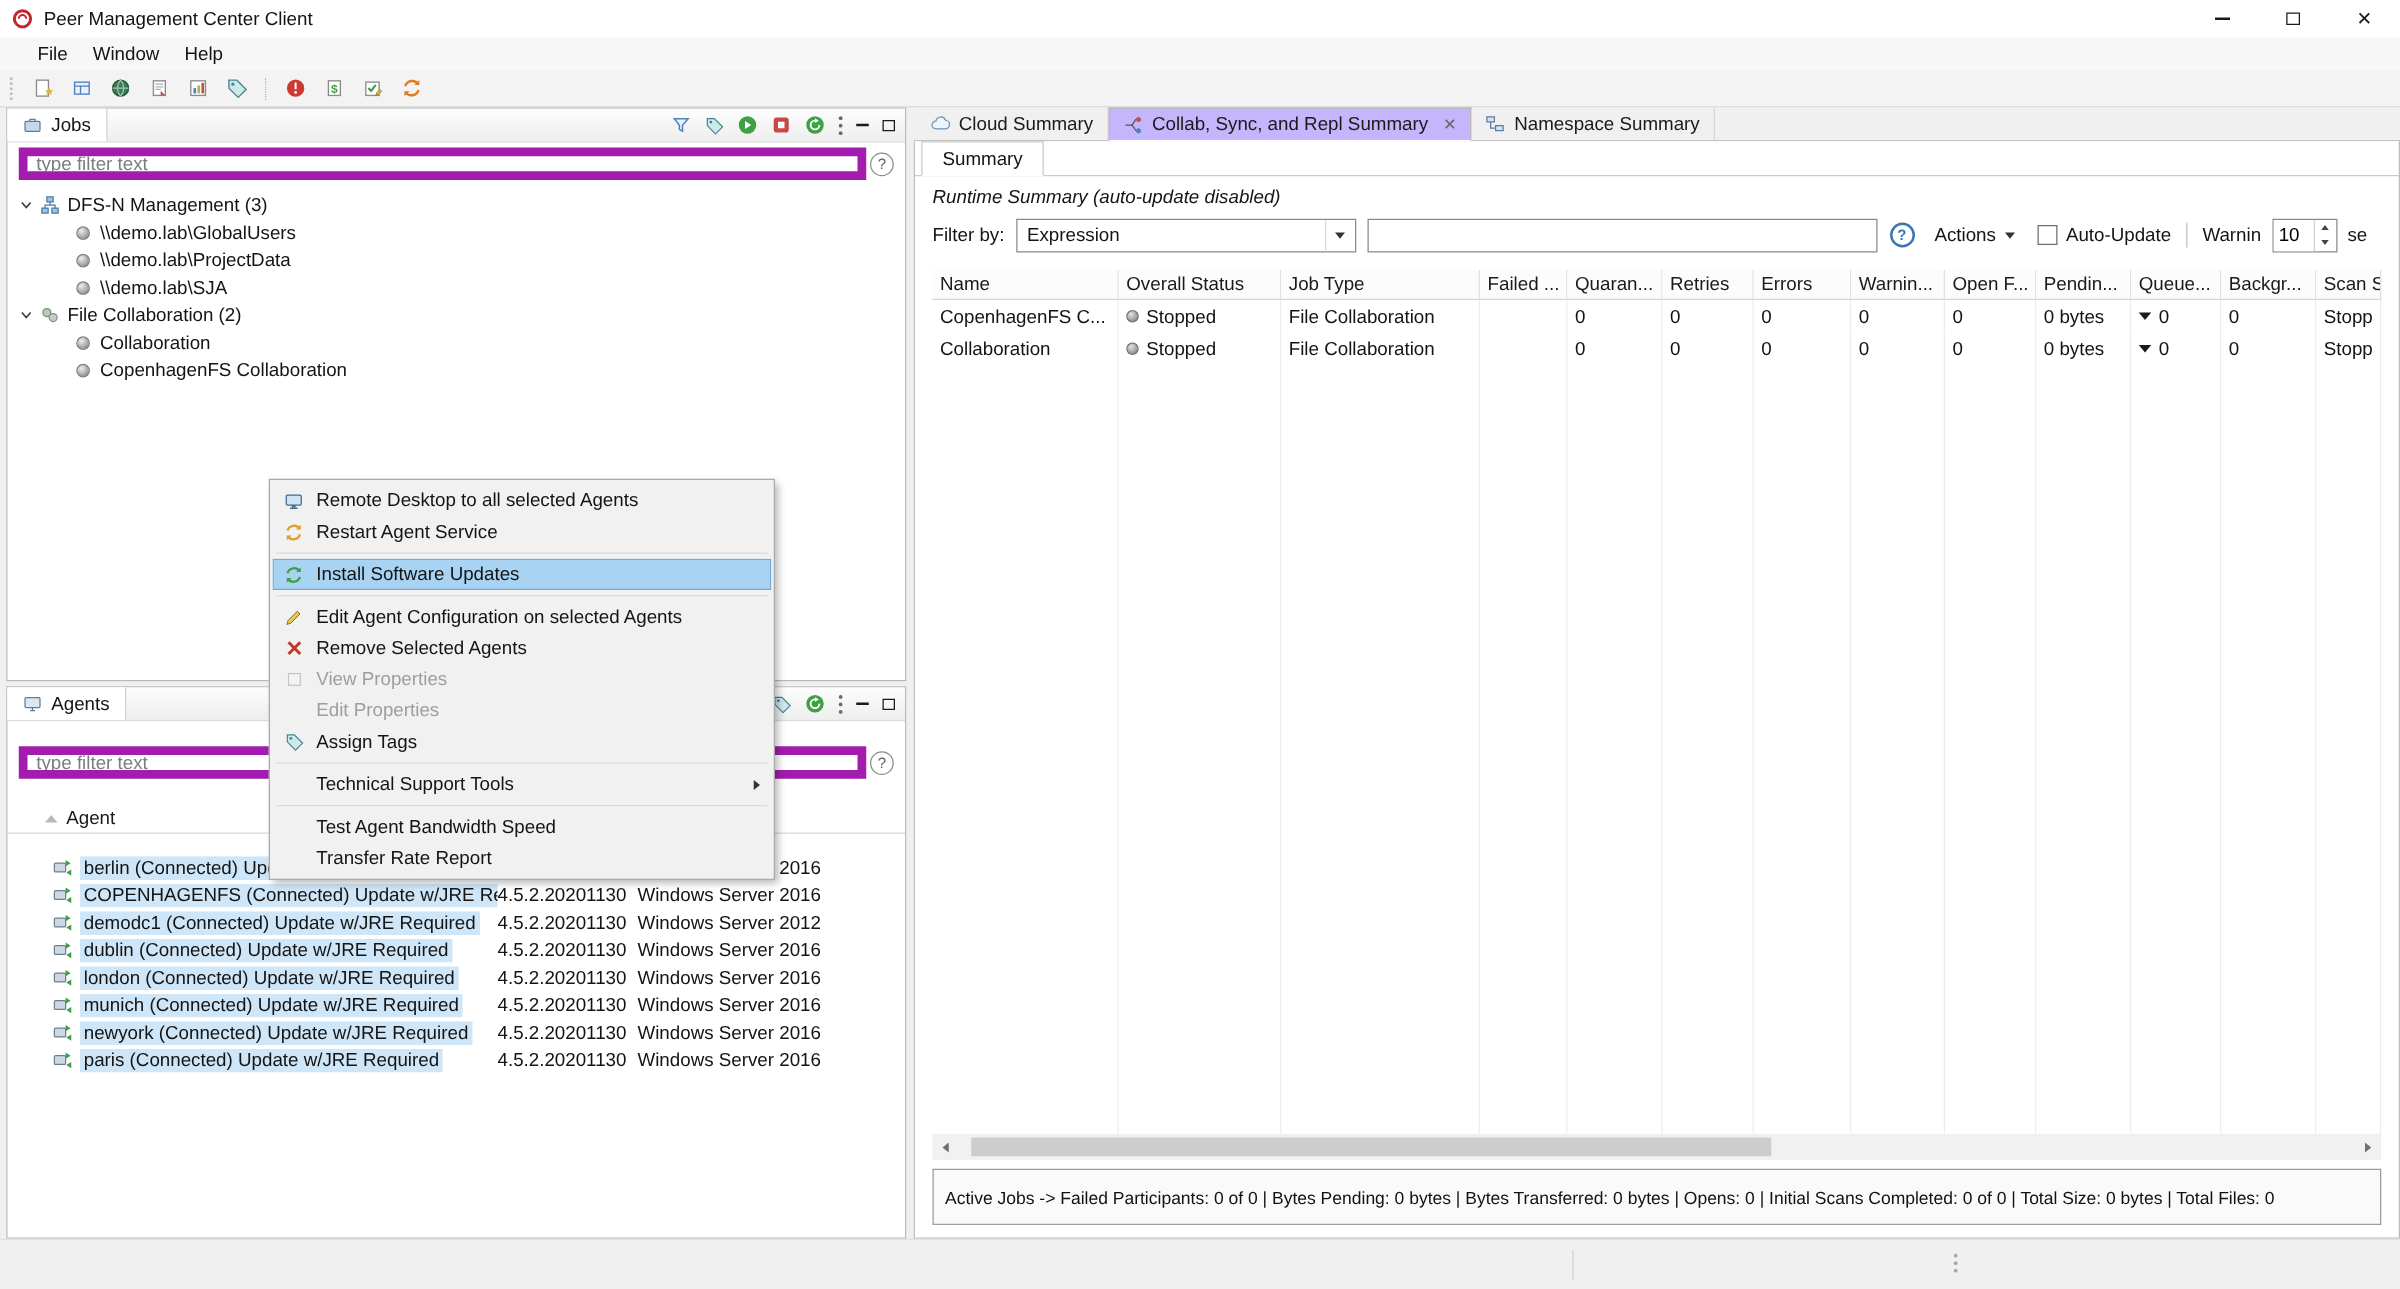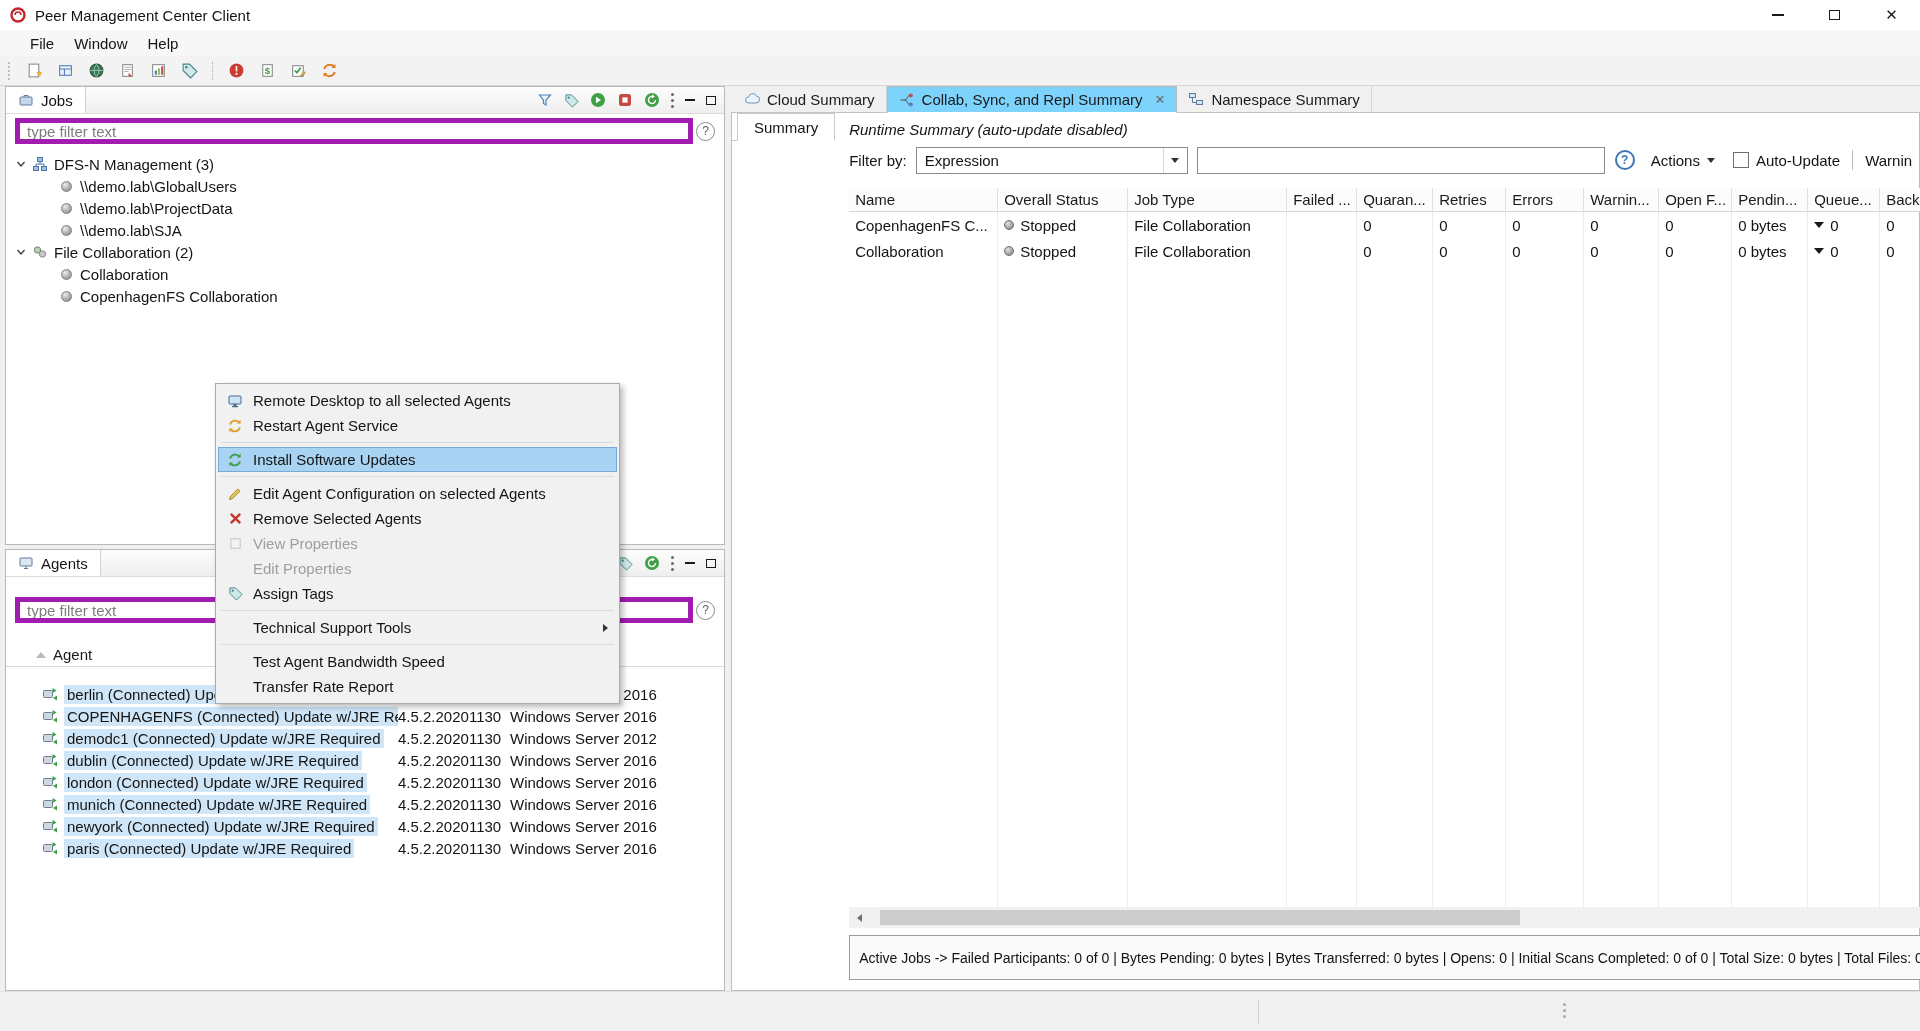--- a/index.html
+++ b/index.html
@@ -29,21 +29,21 @@
 .view{background:#fff;border:1px solid #b9b9b9;display:flex;flex-direction:column;min-height:0;}
 .jobs-view{height:459px;flex:none;}
 .agents-view{flex:1;gap:16px;}
 .view-header{height:27px;flex:none;background:linear-gradient(#fdfdfd,#eeeeee);border-bottom:1px solid #dcdcdc;display:flex;align-items:stretch;}
 .view-tab{display:flex;align-items:center;gap:7px;padding:0 12px;background:#fff;border-right:1px solid #d0d0d0;}
 .view-toolbar{margin-left:auto;display:flex;align-items:center;gap:11px;padding-right:8px;}
 .vt-btn{display:flex;align-items:center;justify-content:center;}
 .vm-dots{display:flex;flex-direction:column;gap:3px;}
 .vm-dots i{width:3px;height:3px;border-radius:50%;background:#5f6b76;}
 .filter-row{height:34px;flex:none;display:flex;align-items:center;padding:0 9px;}
-.filter-input{width:678px;height:26px;border:5px solid #a21caf;padding:0 7px;font:inherit;color:#222;background:#fff;}
+.filter-input{width:678px;height:26px;border:7px solid #a21caf;padding:0 7px;font:inherit;color:#222;background:#fff;}
 .filter-input::placeholder{color:#7d7d7d;}
 .help-circle{margin-left:auto;width:19px;height:19px;border-radius:50%;border:1px solid #8d8d8d;color:#5f5f5f;display:flex;align-items:center;justify-content:center;font-size:12px;flex:none;}
 
 .tree{padding-top:5px;}
 .tree-row{height:22px;display:flex;align-items:center;}
 .tree-row.group{padding-left:10px;gap:6px;}
 .tree-row.child{padding-left:55px;gap:8px;}
 .sphere{width:11px;height:11px;border-radius:50%;background:radial-gradient(circle at 35% 30%,#ededed,#a8a8a8 60%,#7b7b7b);border:1px solid #808080;flex:none;}
 
 .agents-header{height:24px;flex:none;display:flex;align-items:center;border-bottom:1px solid #d9d9d9;padding-left:30px;gap:7px;color:#1a1a1a;}
@@ -58,24 +58,24 @@
 .context-menu{position:absolute;left:215px;top:297px;width:405px;background:#f1f1f1;border:1px solid #ababab;box-shadow:3px 3px 6px rgba(0,0,0,.28);padding:4px 2px;z-index:40;}
 .menu-item{height:25px;display:flex;align-items:center;gap:9px;padding:0 9px 0 8px;}
 .mi-icon{width:18px;height:18px;flex:none;display:flex;align-items:center;justify-content:center;}
 .menu-item.highlight{background:#a9d3f2;box-shadow:inset 0 0 0 1px #76a9d4;}
 .menu-item.disabled{color:#9e9e9e;}
 .menu-sep{height:1px;background:#dadada;margin:4px 3px;}
 .submenu-arrow{margin-left:auto;width:0;height:0;border-top:4.5px solid transparent;border-bottom:4.5px solid transparent;border-left:5.5px solid #333;}
 
 .editor-tabbar{height:27px;flex:none;display:flex;align-items:stretch;background:#f0f0f0;border-bottom:1px solid #c2c2c2;padding-left:2px;}
 .editor-tab{display:flex;align-items:center;gap:7px;padding:0 11px;color:#1a1a1a;white-space:nowrap;}
-.editor-tab.active{background:#7dd3fc;border:1px solid #b9b9b9;border-bottom:1px solid #fff;margin-bottom:-1px;text-align:center;}
+.editor-tab.active{background:#c4b5fd;border:1px solid #b9b9b9;border-bottom:1px solid #fff;margin-bottom:-1px;text-align:center;}
 .editor-tab:not(.active){border-right:1px solid #d6d6d6;}
 .tab-close{margin-left:5px;color:#666;font-size:13px;}
-.editor-body{flex:1;min-height:0;background:#fff;border:1px solid #bdbdbd;border-top:none;display:flex;flex-direction:row;}
+.editor-body{flex:1;min-height:0;background:#fff;border:1px solid #bdbdbd;border-top:none;display:flex;flex-direction:column;}
 .inner-tabbar{height:28px;flex:none;display:flex;align-items:stretch;padding-left:5px;position:relative;}
 .inner-tabbar::after{content:"";position:absolute;left:0;right:0;bottom:0;height:1px;background:#c9c9c9;}
 .inner-tab{position:relative;z-index:1;display:flex;align-items:center;padding:0 16px;background:#fff;border:1px solid #c9c9c9;border-bottom:1px solid #fff;}
 .summary-content{flex:1;min-height:0;display:flex;flex-direction:column;padding:6px 14px 10px;}
 .runtime-header{font-style:italic;margin:2px 0 7px;}
 .filter-bar{height:30px;flex:none;display:flex;align-items:center;margin-bottom:13px;overflow:hidden;}
 .fb-label{margin-right:9px;flex:none;}
 .combo{width:272px;height:27px;border:1px solid #8a8a8a;background:#fff;display:flex;align-items:center;flex:none;gap:48px;}
 .combo-text{flex:1;padding:0 8px;white-space:nowrap;}
 .combo-btn{width:24px;height:100%;display:flex;align-items:center;justify-content:center;border-left:1px solid #d9d9d9;}

